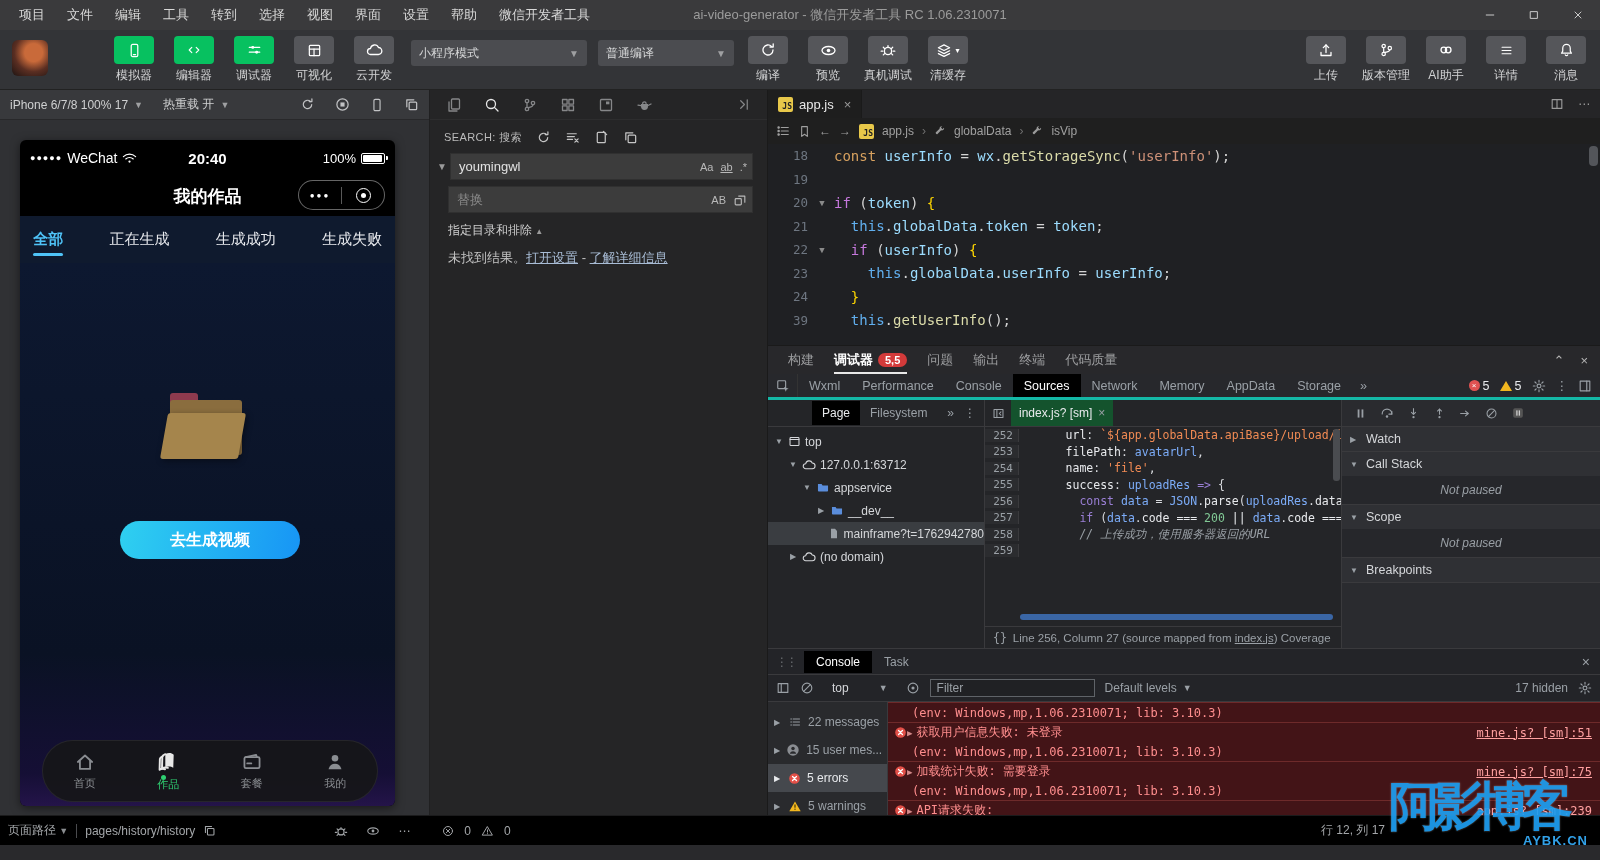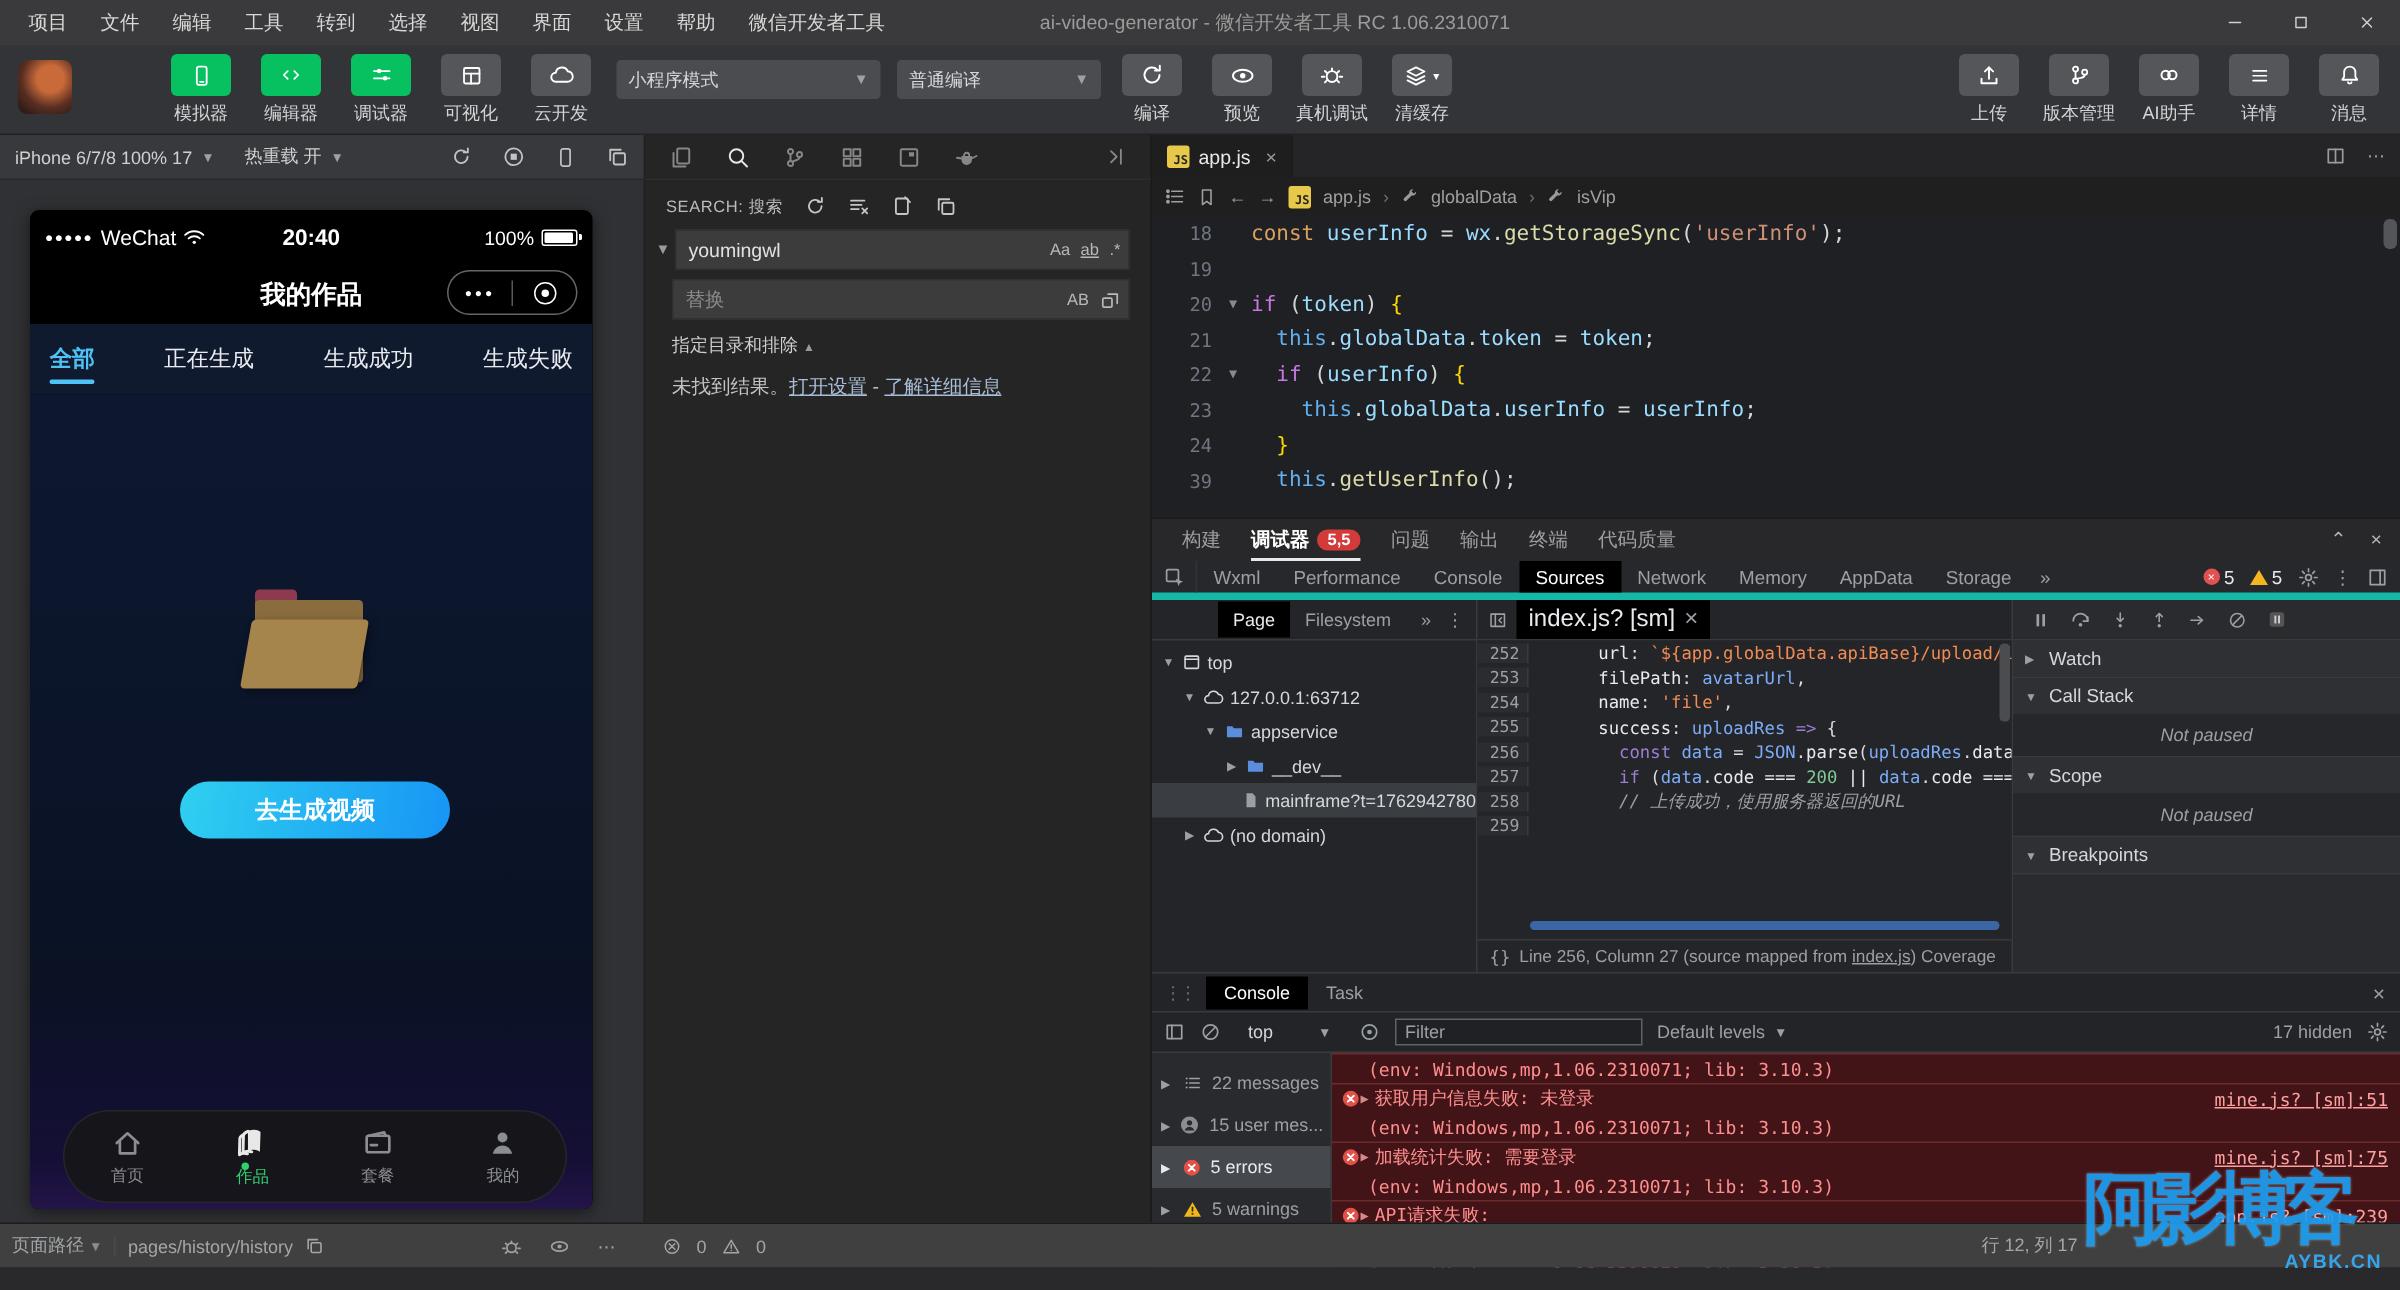--- a/index.html
+++ b/index.html
@@ -118,21 +118,21 @@
   
   #panel-tabs { position:absolute; left:0; top:255px; width:832px; height:29px; background:#28282b; border-top:1px solid #1a1a1a;
     display:flex; align-items:center; gap:4px; padding:0 12px; color:#9d9ea0; font-size:13px; }
   .ptab { display:flex; align-items:center; gap:5px; padding:4px 8px; position:relative; cursor:pointer; }
   .ptab.on { color:#fff; font-weight:bold; }
   .ptab.on:after { content:""; position:absolute; left:8px; right:8px; bottom:-1px; height:2px; background:#e8e8e8; }
   .pbadge { background:#d33a3a; color:#fff; font-size:11px; border-radius:9px; padding:1px 7px; font-weight:bold; }
   #panel-tabs .rt { margin-left:auto; display:flex; gap:16px; color:#b5b5b5; }
 
   
-  #dt-tabs { position:absolute; left:0; top:284px; width:832px; height:26px; background:#27282c; border-bottom:5px solid #14b8a6;
+  #dt-tabs { position:absolute; left:0; top:284px; width:832px; height:26px; background:#27282c; border-bottom:3px solid #14b8a6;
     display:flex; align-items:stretch; color:#9aa0a6; font-size:12.5px; }
   #dt-tabs .insp { width:30px; display:flex; align-items:center; justify-content:center; color:#9aa0a6; border-right:1px solid #333; }
   .dtab { display:flex; align-items:center; padding:0 11px; cursor:pointer; }
   .dtab.on { background:#000; color:#fff; }
   #dt-tabs .ovf { display:flex; align-items:center; padding:0 8px; }
   #dt-tabs .rt { margin-left:auto; display:flex; align-items:center; gap:10px; padding-right:8px; }
   .mini-err { display:flex; align-items:center; gap:3px; color:#e8eaed; }
   .dot-err { width:11px; height:11px; background:#e05252; border-radius:50%; color:#fff; font-size:8px; display:flex; align-items:center; justify-content:center; }
   .tri-warn { width:0; height:0; border-left:6px solid transparent; border-right:6px solid transparent; border-bottom:10px solid #f2b71f; position:relative; }
 
@@ -143,21 +143,21 @@
   #src-left-tabs .stab { padding:5px 10px; cursor:pointer; }
   #src-left-tabs .stab.on { background:#000; color:#e8eaed;margin-left:44px; }
   #src-left-tabs .rt { margin-left:auto; display:flex; gap:10px; padding-right:8px; }
   #src-tree { flex:1; overflow:hidden; padding-top:3px; }
   .trow { height:23px; display:flex; align-items:center; gap:4px; color:#d5d7da; font-size:12px; white-space:nowrap; cursor:pointer; }
   .trow.sel { background:#3a3d41; }
   .trow .arr { width:10px; font-size:8px; color:#9aa0a6; text-align:center; }
   #src-mid { width:357px; border-right:1px solid #3a3a3d; display:flex; flex-direction:column; position:relative; }
   #src-mid-tabs { height:27px; display:flex; align-items:center; border-bottom:1px solid #3a3a3d; color:#9aa0a6; }
   #src-mid-tabs .nav { width:26px; text-align:center; }
-  #src-file-tab { background:#000000; color:#e8eaed; height:100%; display:flex; align-items:center; padding:0 8px; gap:6px; font-size:16px; }
+  #src-file-tab { background:#14532d; color:#e8eaed; height:100%; display:flex; align-items:center; padding:0 8px; gap:6px; font-size:12px; }
   #src-file-tab .x { color:#9aa0a6; }
   #src-code { flex:1; overflow:hidden; font-family:"DejaVu Sans Mono",monospace; font-size:11.5px; position:relative; background:#242528; }
   .dl { display:flex; height:16.5px; align-items:center; white-space:pre; }
   .dl .gut { width:34px; flex:none; text-align:right; padding-right:5px; color:#9aa0a6; background:#2b2c2f; border-right:1px solid #3a3a3d; font-size:11px; }
   .dl .src { padding-left:5px; }
   #src-hsb { position:absolute; left:35px; right:8px; bottom:6px; height:6px; background:#3a66a5; border-radius:3px; }
   #src-vsb { position:absolute; right:1px; top:2px; width:7px; height:52px; background:#4a4c50; border-radius:3px; }
   #src-status { height:22px; border-top:1px solid #3a3a3d; display:flex; align-items:center; gap:6px; color:#9aa0a6; padding:0 8px; white-space:nowrap; overflow:hidden; font-size:11.5px; }
   #src-status .lnk { text-decoration:underline; cursor:pointer; }
   .tk-k2{color:#9a7fd5} .tk-v2{color:#7cacf8} .tk-pr{color:#e8eaed} .tk-s2{color:#f28b54}
@@ -191,21 +191,21 @@
   .msg { background:#431417; border-top:1px solid #6e2a2a; color:#ff8e8e; padding:0 8px 0 6px; }
   .msg .mline { min-height:19px; display:flex; align-items:center; white-space:nowrap; overflow:hidden; }
   .msg .tri { color:#d48a8a; font-size:9px; margin-right:4px; }
   .msg .mtxt { overflow:hidden; }
   .msg .msrc { margin-left:auto; padding-left:14px; color:#ffa0a0; text-decoration:underline; cursor:pointer; flex:none; }
   .msg .envl { padding-left:18px; }
   .msg .detl { padding-left:18px; font-style:italic; }
   .tk-ck{color:#ff9a9a} .tk-cs{color:#f28b54} .tk-cn{color:#a78bfa} .tk-cp{color:#e8c4c4}
 
   
-  #statusbar { position:absolute; left:0; top:815px; width:1600px; height:30px; background:#404040; border-top:1px solid #1b1b1c;
+  #statusbar { position:absolute; left:0; top:815px; width:1600px; height:30px; background:#000000; border-top:1px solid #1b1b1c;
     display:flex; align-items:center; color:#a3a6a9; gap:8px; padding:0 8px; }
   #statusbar .vdiv { width:1px; height:14px; background:#4a4b4e; }
   #statusbar .mid-icons { display:flex; gap:18px; margin-left:110px; color:#9fa2a5; }
   #sb-counts { display:flex; align-items:center; gap:10px; margin-left:24px; }
   #sb-right { position:absolute; right:215px; }
   #bottom-strip { position:absolute; left:0; top:845px; width:1600px; height:15px; background:#29292c; }
 
   
   #watermark { position:absolute; right:8px; top:768px; width:230px; text-align:center; z-index:50; pointer-events:none; }
   #watermark .big { font-size:52px; font-weight:bold; color:#1e9ff2; letter-spacing:-8px; opacity:.92;

